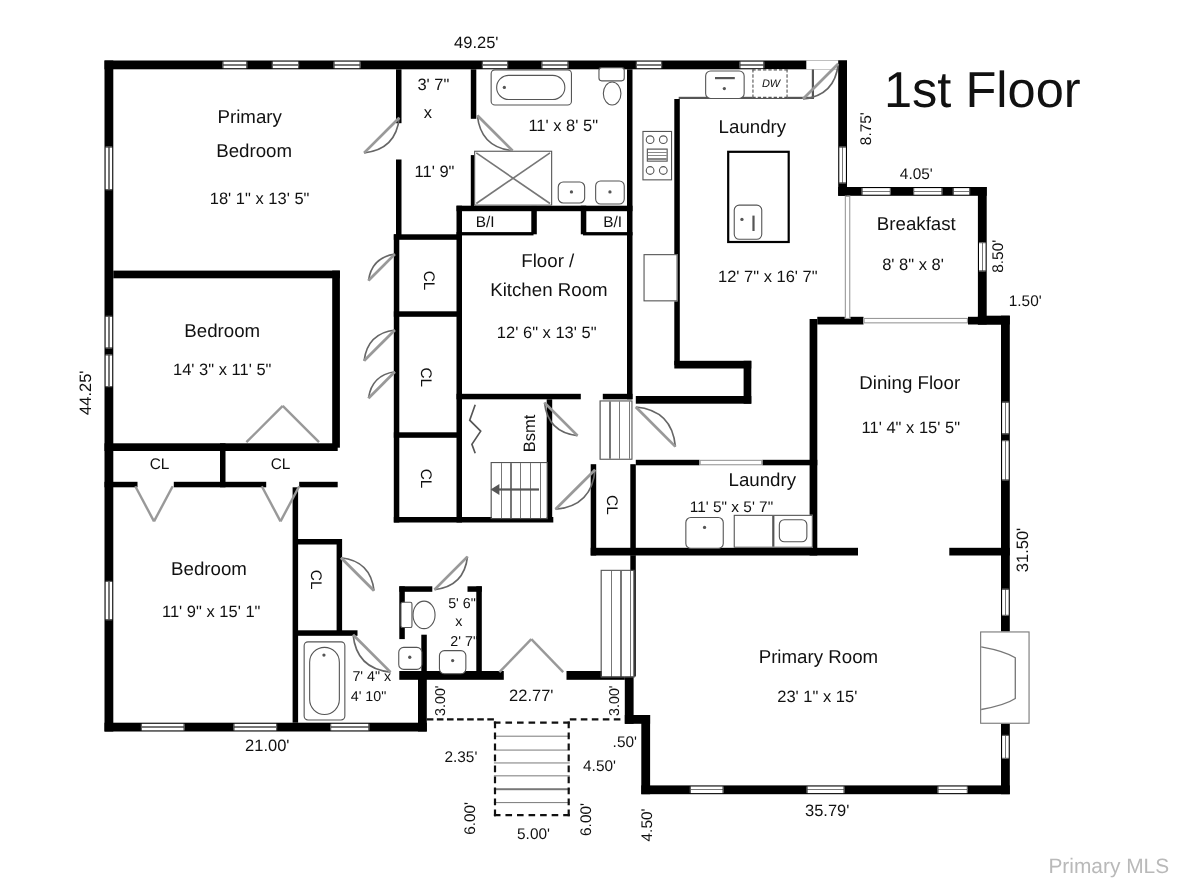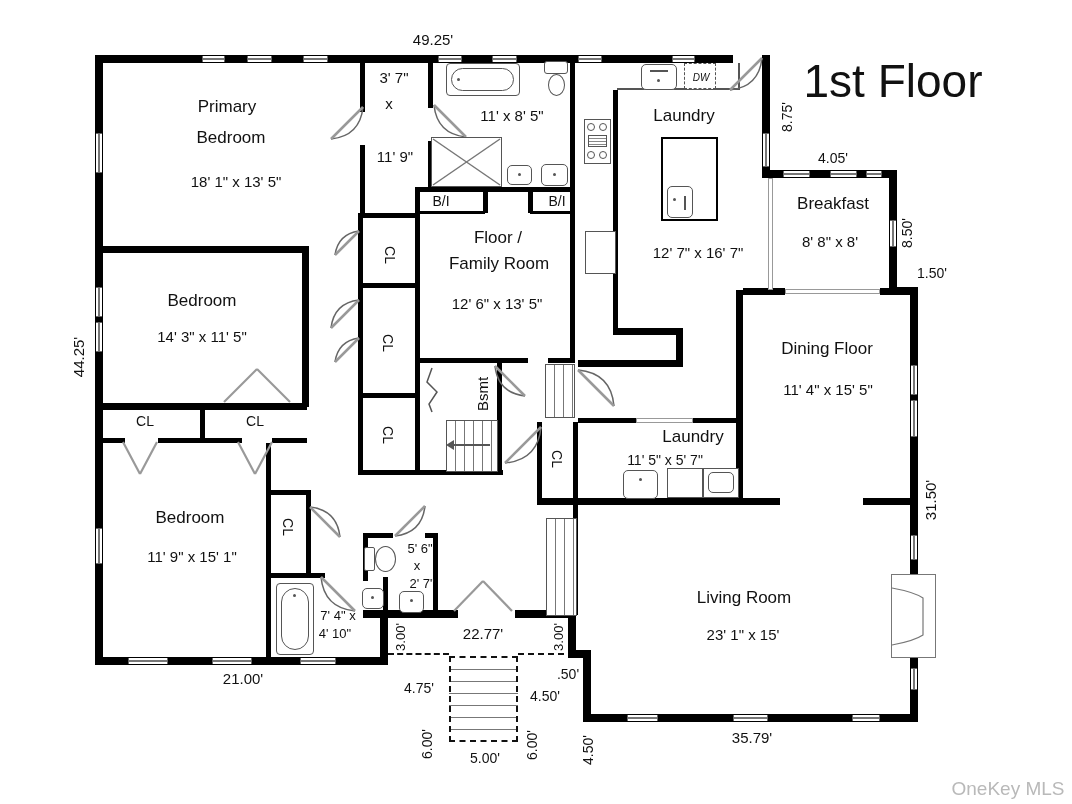--- a/index.html
+++ b/index.html
@@ -263,39 +263,39 @@
   <i class="fx" style="left:375px;top:546px;width:21px;height:26px;border-radius:50%"></i>
   <i class="fx rnd" style="left:399px;top:591px;width:25px;height:22px"></i>
   <i class="dot" style="left:410px;top:599px"></i>
 
   <i class="fx" style="left:891px;top:574px;width:45px;height:84px;border-color:#777"></i>
   <svg class="door" width="45" height="84" style="left:891px;top:574px">
     <path d="M1,14 C12,16 26,20 32,24 L32,61 C26,65 12,69 1,71" stroke="#777" stroke-width="1.2" fill="none"></path>
     </svg>
 
   <span class="title" style="left:893px;top:81px">1st Floor</span>
-  <span class="mark" style="left:1008px;top:789px">OneKey MLS</span>
+  <span class="mark" style="left:1008px;top:789px">Primary MLS</span>
 
   <span class="lbl dims" style="left:433px;top:39px">49.25'</span>
   <span class="lbl dims rot" style="left:78px;top:357px">44.25'</span>
 
   <span class="lbl" style="left:227px;top:107px">Primary</span>
   <span class="lbl" style="left:231px;top:138px">Bedroom</span>
   <span class="lbl dims" style="left:236px;top:181px">18' 1" x 13' 5"</span>
 
   <span class="lbl dims" style="left:394px;top:77px">3' 7"</span>
   <span class="lbl dims" style="left:389px;top:103px">x</span>
   <span class="lbl dims" style="left:395px;top:156px">11' 9"</span>
 
   <span class="lbl dims" style="left:512px;top:115px">11' x 8' 5"</span>
   <span class="lbl dim" style="left:441px;top:201px">B/I</span>
   <span class="lbl dim" style="left:557px;top:201px">B/I</span>
 
   <span class="lbl" style="left:498px;top:238px">Floor /</span>
-  <span class="lbl" style="left:499px;top:264px">Family Room</span>
+  <span class="lbl" style="left:499px;top:264px">Kitchen Room</span>
   <span class="lbl dims" style="left:497px;top:303px">12' 6" x 13' 5"</span>
 
   <span class="lbl" style="left:684px;top:116px">Laundry</span>
   <span class="lbl dims" style="left:698px;top:252px">12' 7" x 16' 7"</span>
 
   <span class="lbl dim rot" style="left:787px;top:117px">8.75'</span>
   <span class="lbl dim" style="left:833px;top:158px">4.05'</span>
   <span class="lbl" style="left:833px;top:204px">Breakfast</span>
   <span class="lbl dims" style="left:830px;top:241px">8' 8" x 8'</span>
   <span class="lbl dim rot" style="left:907px;top:233px">8.50'</span>
@@ -326,29 +326,29 @@
   <span class="lbl dims" style="left:192px;top:556px">11' 9" x 15' 1"</span>
   <span class="lbl dim rotcw" style="left:288px;top:527px">CL</span>
 
   <span class="lbl sm" style="left:420px;top:548px">5' 6"</span>
   <span class="lbl sm" style="left:417px;top:565px">x</span>
   <span class="lbl sm" style="left:422px;top:583px">2' 7"</span>
 
   <span class="lbl sm" style="left:338px;top:615px">7' 4" x</span>
   <span class="lbl sm" style="left:335px;top:633px">4' 10"</span>
 
-  <span class="lbl" style="left:744px;top:598px">Living Room</span>
+  <span class="lbl" style="left:744px;top:598px">Primary Room</span>
   <span class="lbl dims" style="left:743px;top:634px">23' 1" x 15'</span>
 
   <span class="lbl sm rot" style="left:400px;top:637px">3.00'</span>
   <span class="lbl dims" style="left:483px;top:633px">22.77'</span>
   <span class="lbl sm rot" style="left:558px;top:637px">3.00'</span>
 
   <span class="lbl dims" style="left:243px;top:678px">21.00'</span>
-  <span class="lbl dim" style="left:419px;top:688px">4.75'</span>
+  <span class="lbl dim" style="left:419px;top:688px">2.35'</span>
   <span class="lbl dim" style="left:568px;top:674px">.50'</span>
   <span class="lbl dim" style="left:545px;top:696px">4.50'</span>
   <span class="lbl dim rot" style="left:427px;top:744px">6.00'</span>
   <span class="lbl dim" style="left:485px;top:758px">5.00'</span>
   <span class="lbl dim rot" style="left:532px;top:745px">6.00'</span>
   <span class="lbl dim rot" style="left:588px;top:750px">4.50'</span>
   <span class="lbl dims" style="left:752px;top:737px">35.79'</span>
 
 </div>
 

